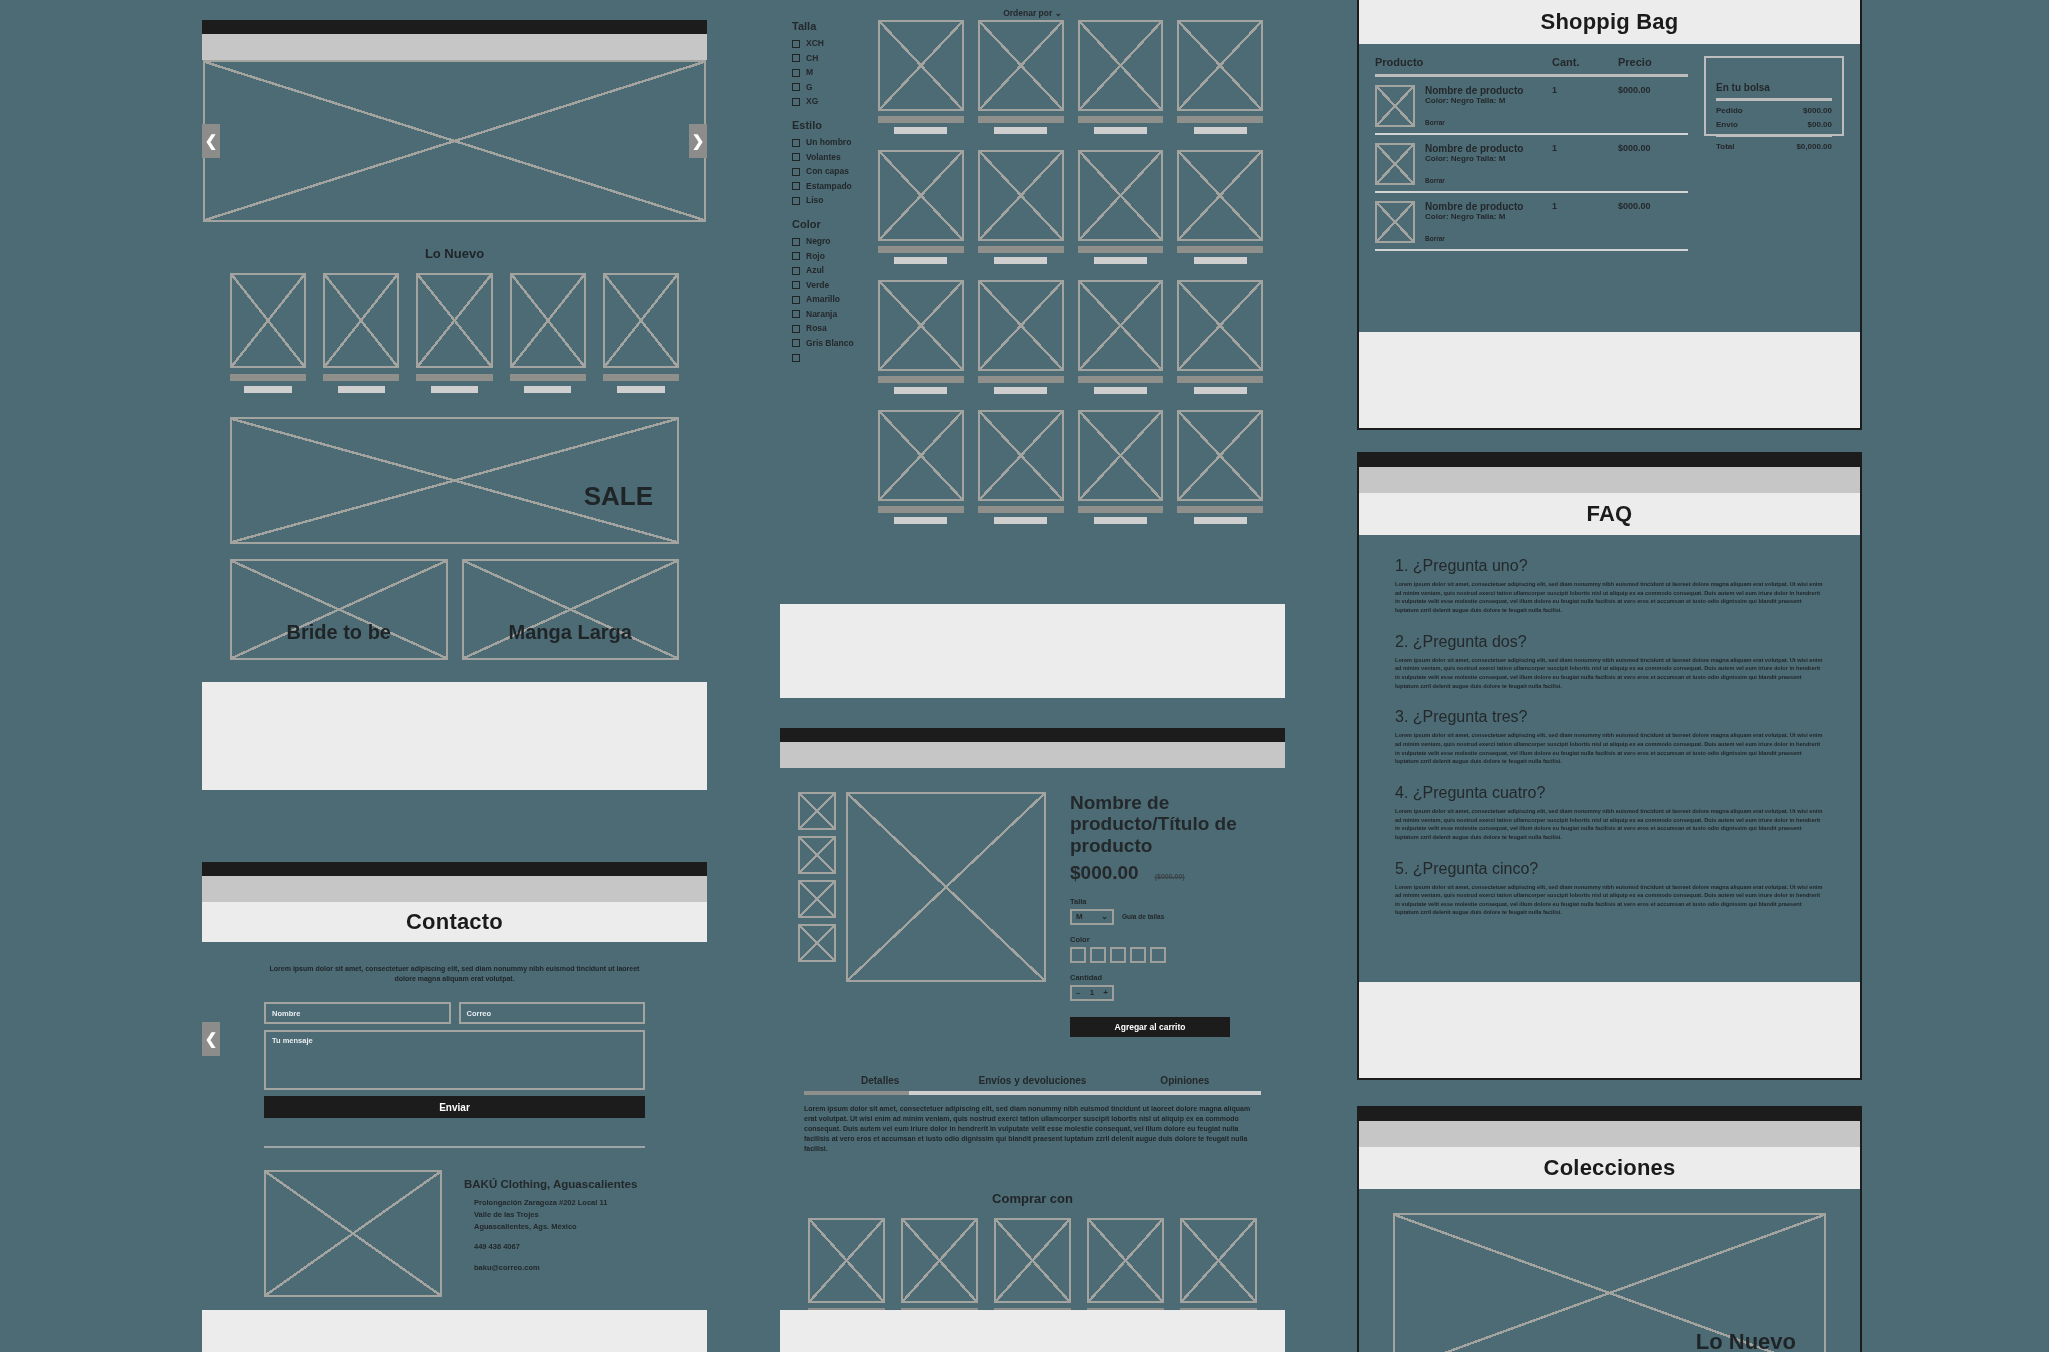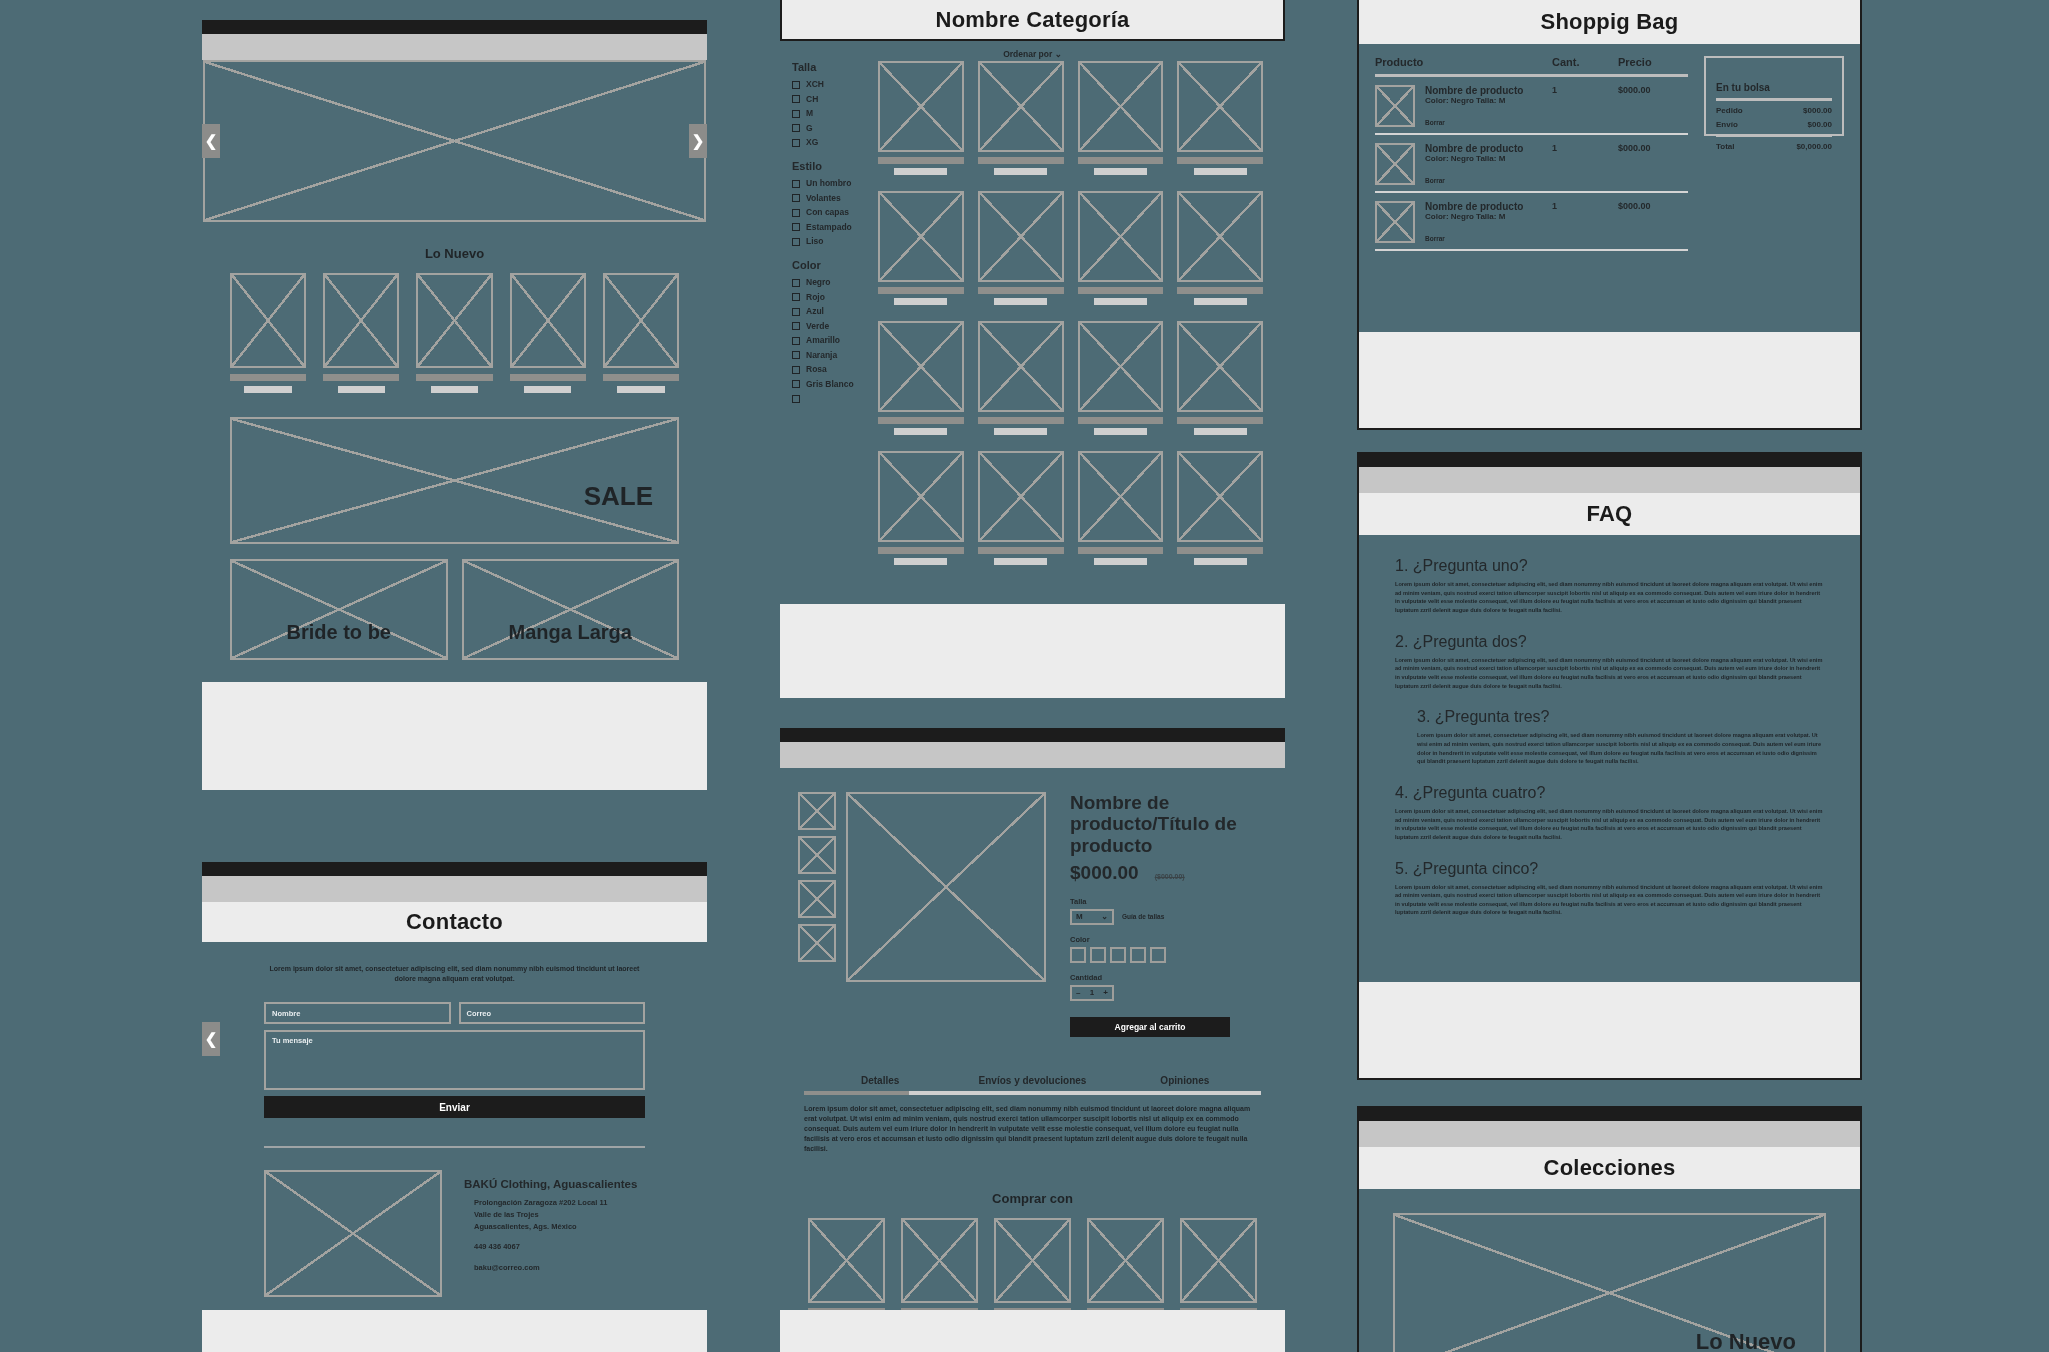--- a/index.html
+++ b/index.html
@@ -163,23 +163,20 @@
         <div class="addr-l" style="margin-left:10px;">Aguascalientes, Ags. México</div>
         <div class="addr-l" style="margin-top:9px;margin-left:10px;">449 436 4067</div>
         <div class="addr-l" style="margin-top:9px;margin-left:10px;">baku@correo.com</div>
       </div>
     </div>
 
     <div class="footerblock" style="height:42px;position:absolute;bottom:0;"></div>
   </div>
 
   <div class="panel" style="left:780px;top:0px;width:505px;height:698px;">
-    <div class="titlebar" style="height:41px;border:2px solid #1c1c1c;border-top:none;box-sizing:border-box;">
-      <span>Nombre Categoría</span>
-    </div>
 
     <div style="display:flex;justify-content:center;padding:8px 24px 0;">
       <div class="sortby">
         <span>Ordenar por</span>
         <span>⌄</span>
       </div>
     </div>
 
     <div style="display:flex;padding:2px 22px 0 12px;gap:14px;">
 
@@ -492,21 +489,21 @@
 
     <div style="padding:22px 36px 0;">
       <div style="margin-bottom:18px;">
         <div class="faq-q">1. ¿Pregunta uno?</div>
         <div class="faq-b">Lorem ipsum dolor sit amet, consectetuer adipiscing elit, sed diam nonummy nibh euismod tincidunt ut laoreet dolore magna aliquam erat volutpat. Ut wisi enim ad minim veniam, quis nostrud exerci tation ullamcorper suscipit lobortis nisl ut aliquip ex ea commodo consequat. Duis autem vel eum iriure dolor in hendrerit in vulputate velit esse molestie consequat, vel illum dolore eu feugiat nulla facilisis at vero eros et accumsan et iusto odio dignissim qui blandit praesent luptatum zzril delenit augue duis dolore te feugait nulla facilisi.</div>
       </div>
       <div style="margin-bottom:18px;">
         <div class="faq-q">2. ¿Pregunta dos?</div>
         <div class="faq-b">Lorem ipsum dolor sit amet, consectetuer adipiscing elit, sed diam nonummy nibh euismod tincidunt ut laoreet dolore magna aliquam erat volutpat. Ut wisi enim ad minim veniam, quis nostrud exerci tation ullamcorper suscipit lobortis nisl ut aliquip ex ea commodo consequat. Duis autem vel eum iriure dolor in hendrerit in vulputate velit esse molestie consequat, vel illum dolore eu feugiat nulla facilisis at vero eros et accumsan et iusto odio dignissim qui blandit praesent luptatum zzril delenit augue duis dolore te feugait nulla facilisi.</div>
       </div>
-      <div style="margin-bottom:18px;margin-left:22px;">
+      <div style="margin-bottom:18px;">
         <div class="faq-q">3. ¿Pregunta tres?</div>
         <div class="faq-b">Lorem ipsum dolor sit amet, consectetuer adipiscing elit, sed diam nonummy nibh euismod tincidunt ut laoreet dolore magna aliquam erat volutpat. Ut wisi enim ad minim veniam, quis nostrud exerci tation ullamcorper suscipit lobortis nisl ut aliquip ex ea commodo consequat. Duis autem vel eum iriure dolor in hendrerit in vulputate velit esse molestie consequat, vel illum dolore eu feugiat nulla facilisis at vero eros et accumsan et iusto odio dignissim qui blandit praesent luptatum zzril delenit augue duis dolore te feugait nulla facilisi.</div>
       </div>
       <div style="margin-bottom:18px;">
         <div class="faq-q">4. ¿Pregunta cuatro?</div>
         <div class="faq-b">Lorem ipsum dolor sit amet, consectetuer adipiscing elit, sed diam nonummy nibh euismod tincidunt ut laoreet dolore magna aliquam erat volutpat. Ut wisi enim ad minim veniam, quis nostrud exerci tation ullamcorper suscipit lobortis nisl ut aliquip ex ea commodo consequat. Duis autem vel eum iriure dolor in hendrerit in vulputate velit esse molestie consequat, vel illum dolore eu feugiat nulla facilisis at vero eros et accumsan et iusto odio dignissim qui blandit praesent luptatum zzril delenit augue duis dolore te feugait nulla facilisi.</div>
       </div>
       <div>
         <div class="faq-q">5. ¿Pregunta cinco?</div>
         <div class="faq-b">Lorem ipsum dolor sit amet, consectetuer adipiscing elit, sed diam nonummy nibh euismod tincidunt ut laoreet dolore magna aliquam erat volutpat. Ut wisi enim ad minim veniam, quis nostrud exerci tation ullamcorper suscipit lobortis nisl ut aliquip ex ea commodo consequat. Duis autem vel eum iriure dolor in hendrerit in vulputate velit esse molestie consequat, vel illum dolore eu feugiat nulla facilisis at vero eros et accumsan et iusto odio dignissim qui blandit praesent luptatum zzril delenit augue duis dolore te feugait nulla facilisi.</div>

